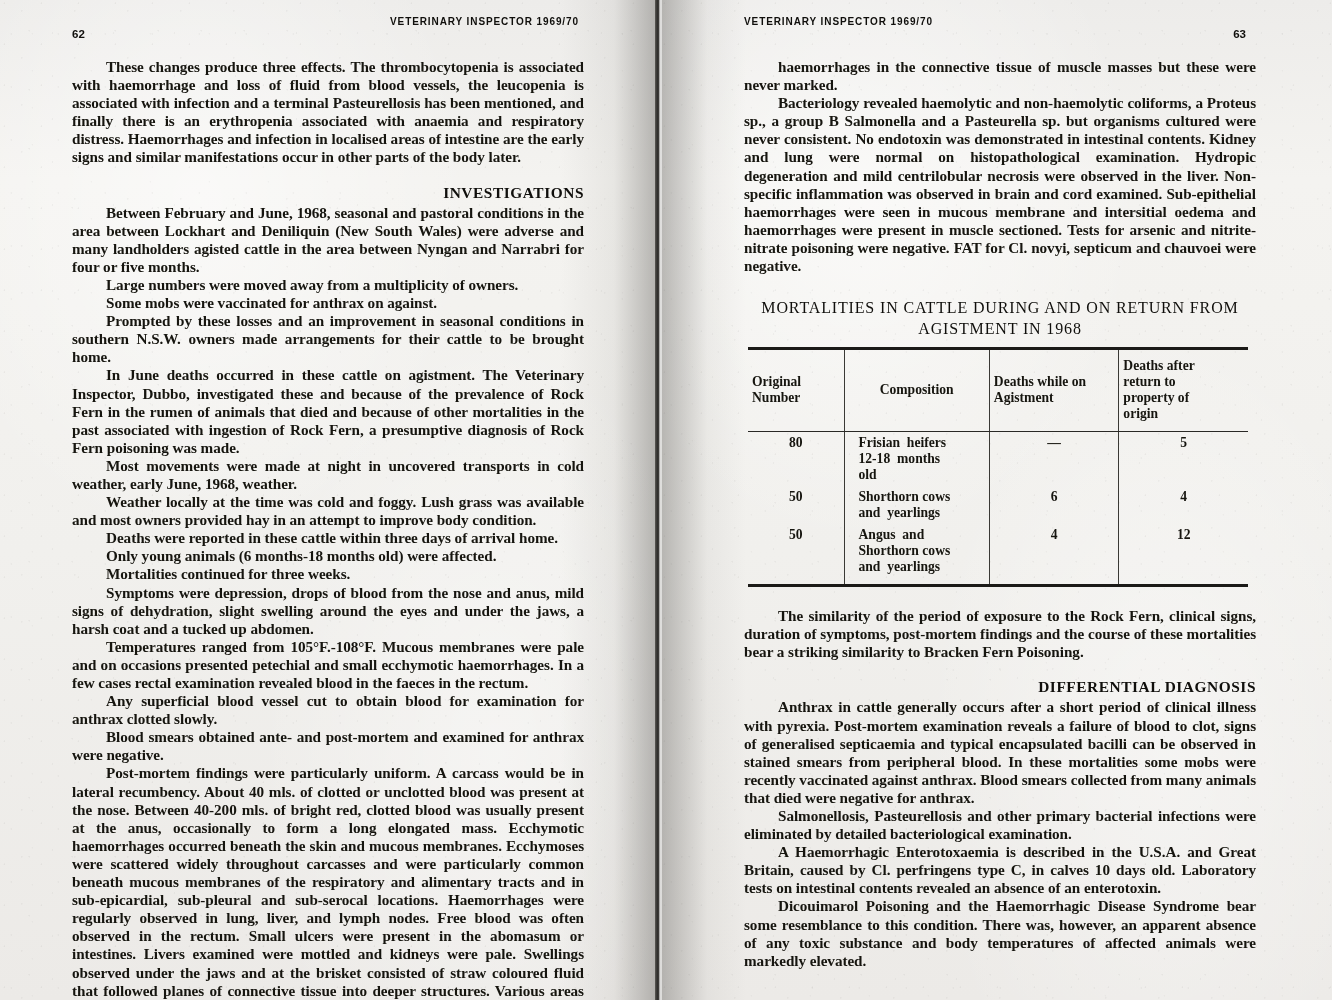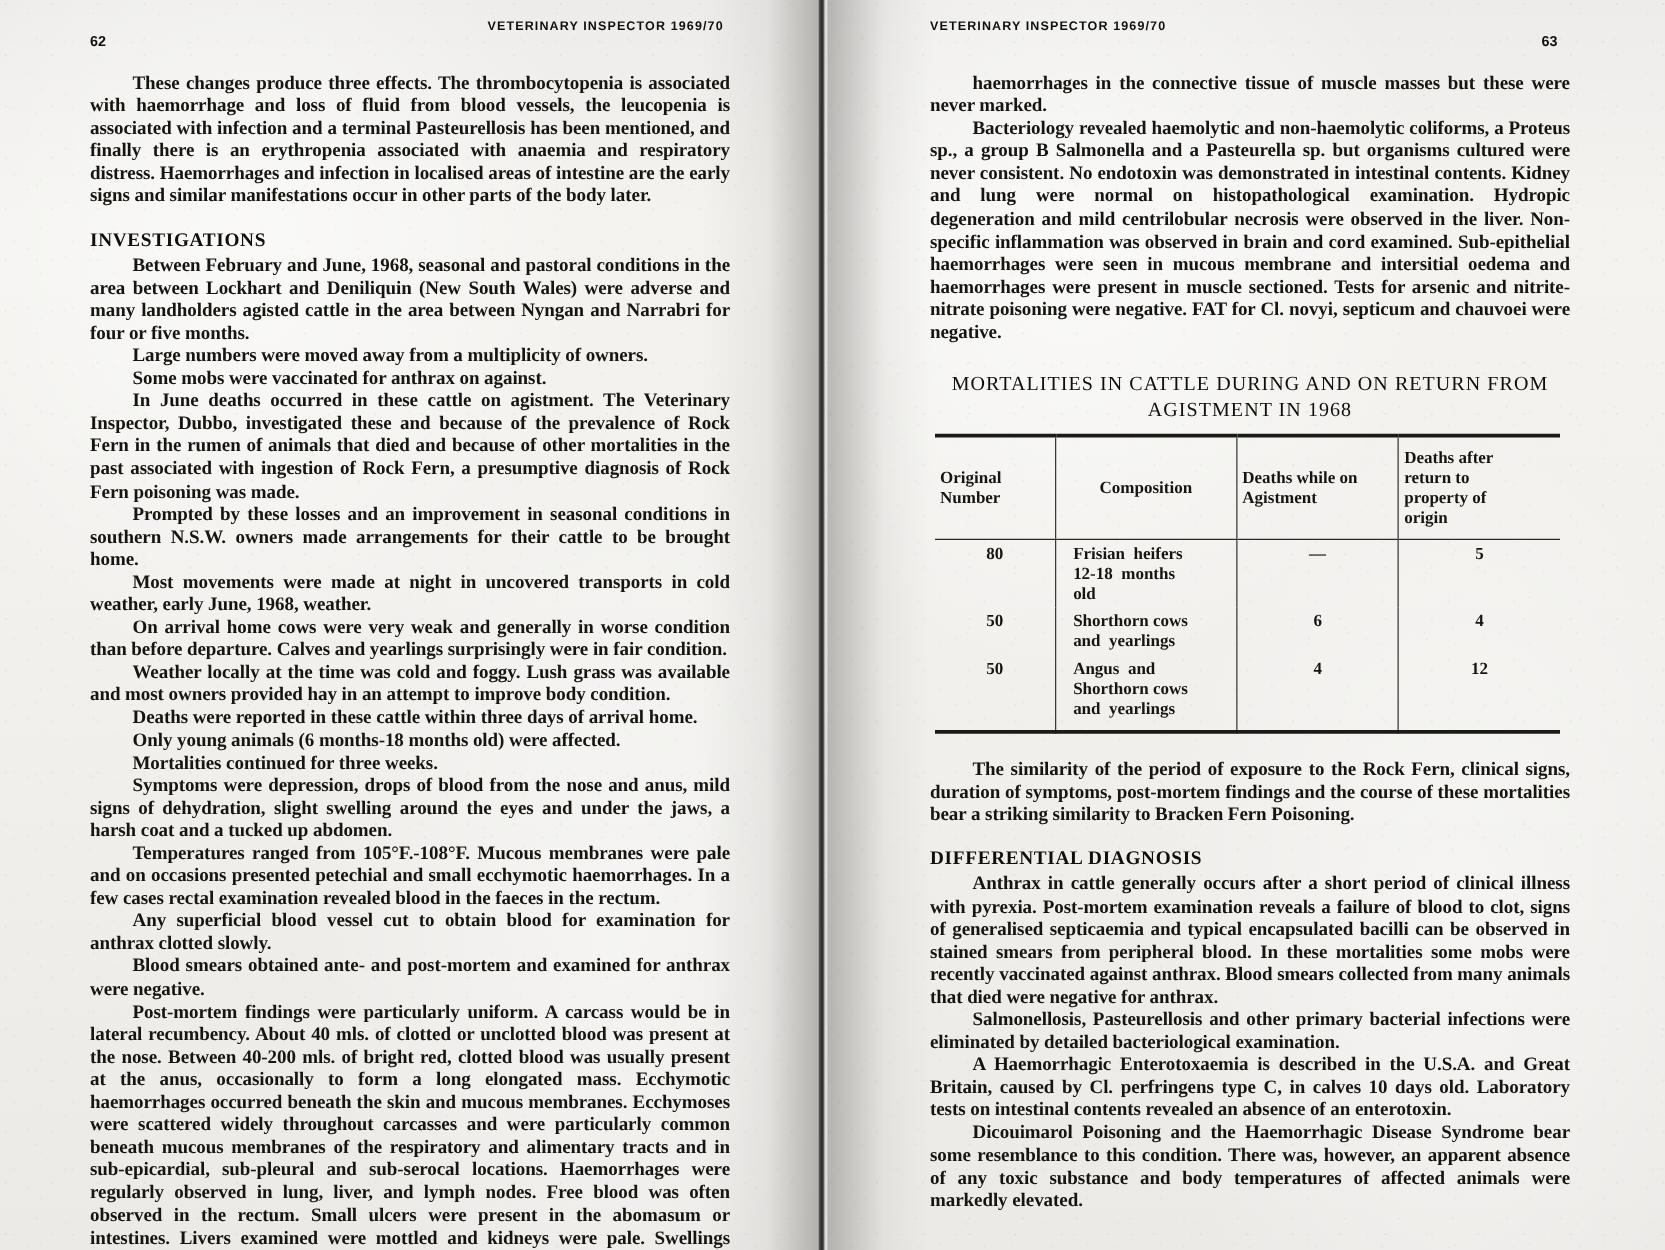--- a/index.html
+++ b/index.html
@@ -127,20 +127,21 @@
   }
 
   h2.section {
     margin: 17px 0 2px 0;
     font-size: 15.4px;
     line-height: 18px;
     font-weight: bold;
     letter-spacing: .55px;
     font-family: "Liberation Serif", "DejaVu Serif", serif;
     color: #100f0c;
+    text-align: right;
   }
 
   
   .table-title {
     margin: 22px 0 4px 0;
     text-align: center;
     font-size: 16px;
     line-height: 21px;
     font-weight: normal;
     letter-spacing: .85px;
@@ -208,24 +209,23 @@
 
     <div class="col">
 
       <p class="para">These changes produce three effects. The thrombocytopenia is associated with haemorrhage and loss of fluid from blood vessels, the leucopenia is associated with infection and a terminal Pasteurellosis has been mentioned, and finally there is an erythropenia associated with anaemia and respiratory distress. Haemorrhages and infection in localised areas of intestine are the early signs and similar manifestations occur in other parts of the body later.</p>
 
       <h2 class="section">INVESTIGATIONS</h2>
 
       <p class="para">Between February and June, 1968, seasonal and pastoral conditions in the area between Lockhart and Deniliquin (New South Wales) were adverse and many landholders agisted cattle in the area between Nyngan and Narrabri for four or five months.</p>
       <p class="para">Large numbers were moved away from a multiplicity of owners.</p>
       <p class="para">Some mobs were vaccinated for anthrax on against.</p>
+      <p class="para">Prompted by these losses and an improvement in seasonal conditions in southern N.S.W. owners made arrangements for their cattle to be brought home.</p>
       <p class="para">In June deaths occurred in these cattle on agistment. The Veterinary Inspector, Dubbo, investigated these and because of the prevalence of Rock Fern in the rumen of animals that died and because of other mortalities in the past associated with ingestion of Rock Fern, a presumptive diagnosis of Rock Fern poisoning was made.</p>
-      <p class="para">Prompted by these losses and an improvement in seasonal conditions in southern N.S.W. owners made arrangements for their cattle to be brought home.</p>
       <p class="para">Most movements were made at night in uncovered transports in cold weather, early June, 1968, weather.</p>
-      <p class="para">On arrival home cows were very weak and generally in worse condition than before departure. Calves and yearlings surprisingly were in fair condition.</p>
       <p class="para">Weather locally at the time was cold and foggy. Lush grass was available and most owners provided hay in an attempt to improve body condition.</p>
       <p class="para">Deaths were reported in these cattle within three days of arrival home.</p>
       <p class="para">Only young animals (6 months-18 months old) were affected.</p>
       <p class="para">Mortalities continued for three weeks.</p>
       <p class="para">Symptoms were depression, drops of blood from the nose and anus, mild signs of dehydration, slight swelling around the eyes and under the jaws, a harsh coat and a tucked up abdomen.</p>
       <p class="para">Temperatures ranged from 105°F.-108°F. Mucous membranes were pale and on occasions presented petechial and small ecchymotic haemorrhages. In a few cases rectal examination revealed blood in the faeces in the rectum.</p>
       <p class="para">Any superficial blood vessel cut to obtain blood for examination for anthrax clotted slowly.</p>
       <p class="para">Blood smears obtained ante- and post-mortem and examined for anthrax were negative.</p>
       <p class="para">Post-mortem findings were particularly uniform. A carcass would be in lateral recumbency. About 40 mls. of clotted or unclotted blood was present at the nose. Between 40-200 mls. of bright red, clotted blood was usually present at the anus, occasionally to form a long elongated mass. Ecchymotic haemorrhages occurred beneath the skin and mucous membranes. Ecchymoses were scattered widely throughout carcasses and were particularly common beneath mucous membranes of the respiratory and alimentary tracts and in sub-epicardial, sub-pleural and sub-serocal locations. Haemorrhages were regularly observed in lung, liver, and lymph nodes. Free blood was often observed in the rectum. Small ulcers were present in the abomasum or intestines. Livers examined were mottled and kidneys were pale. Swellings observed under the jaws and at the brisket consisted of straw coloured fluid that followed planes of connective tissue into deeper structures. Various areas were observed in muscle groups of accumulated straw coloured fluid and scattered</p>
 

